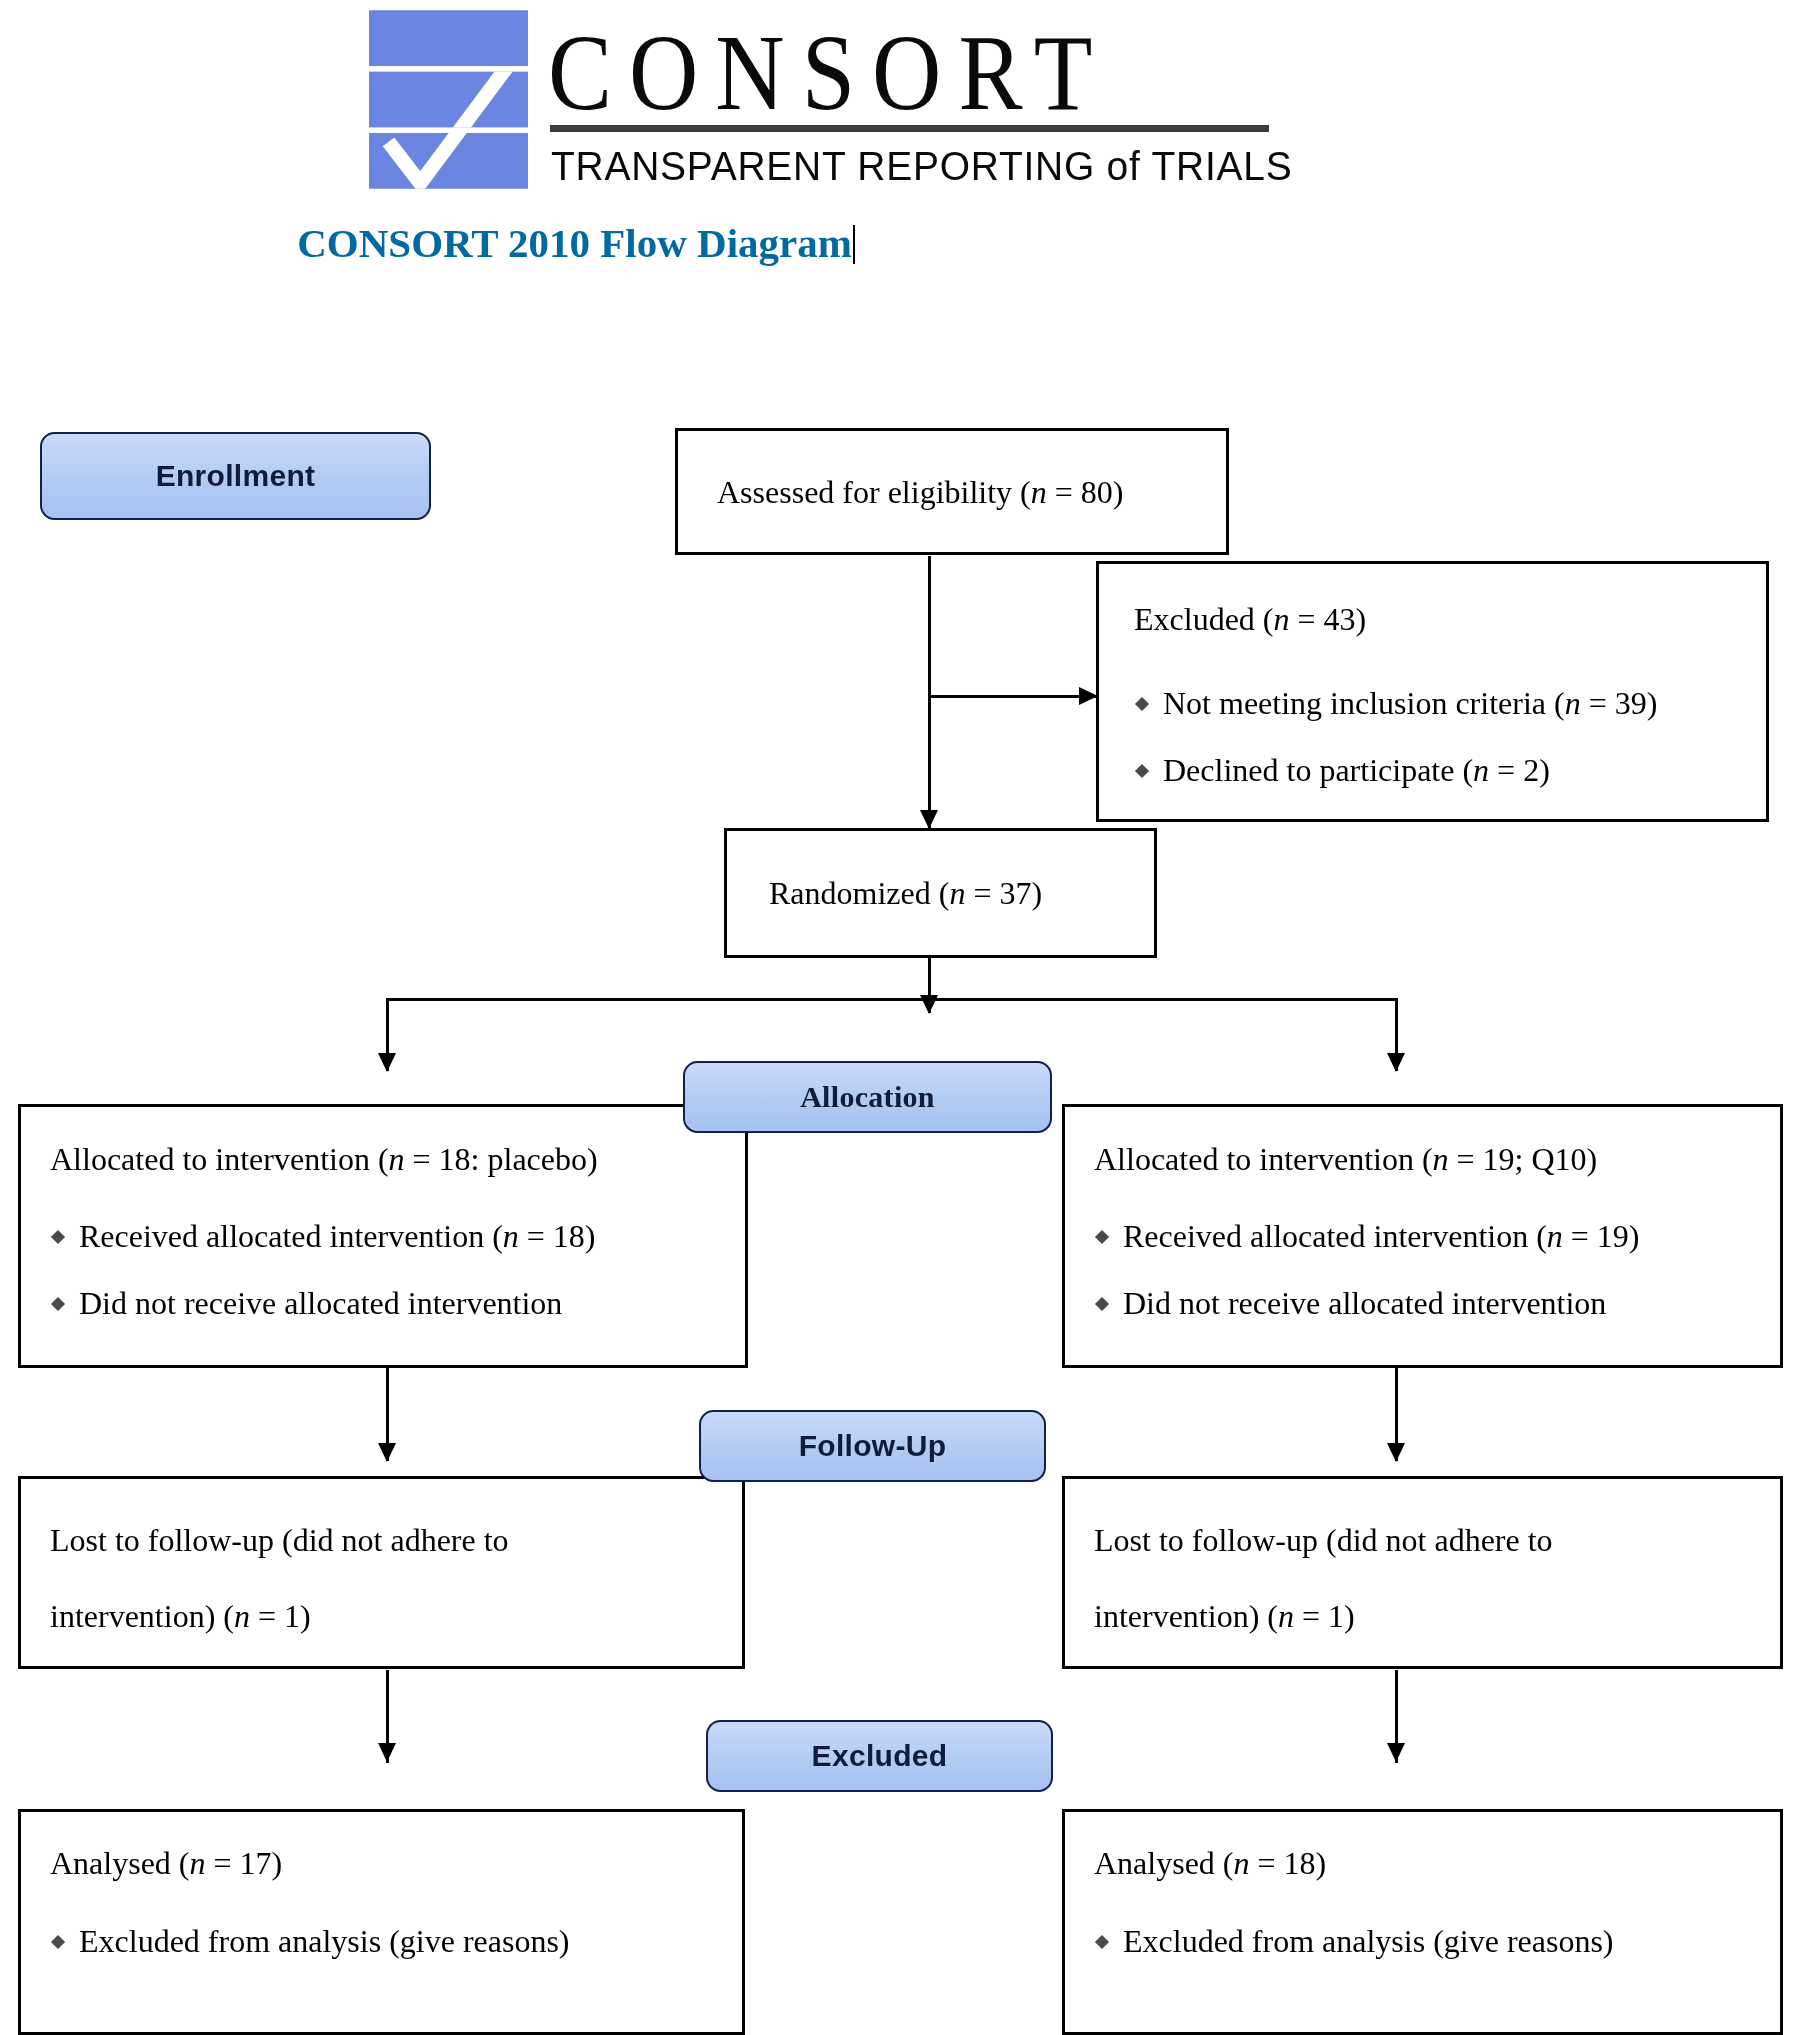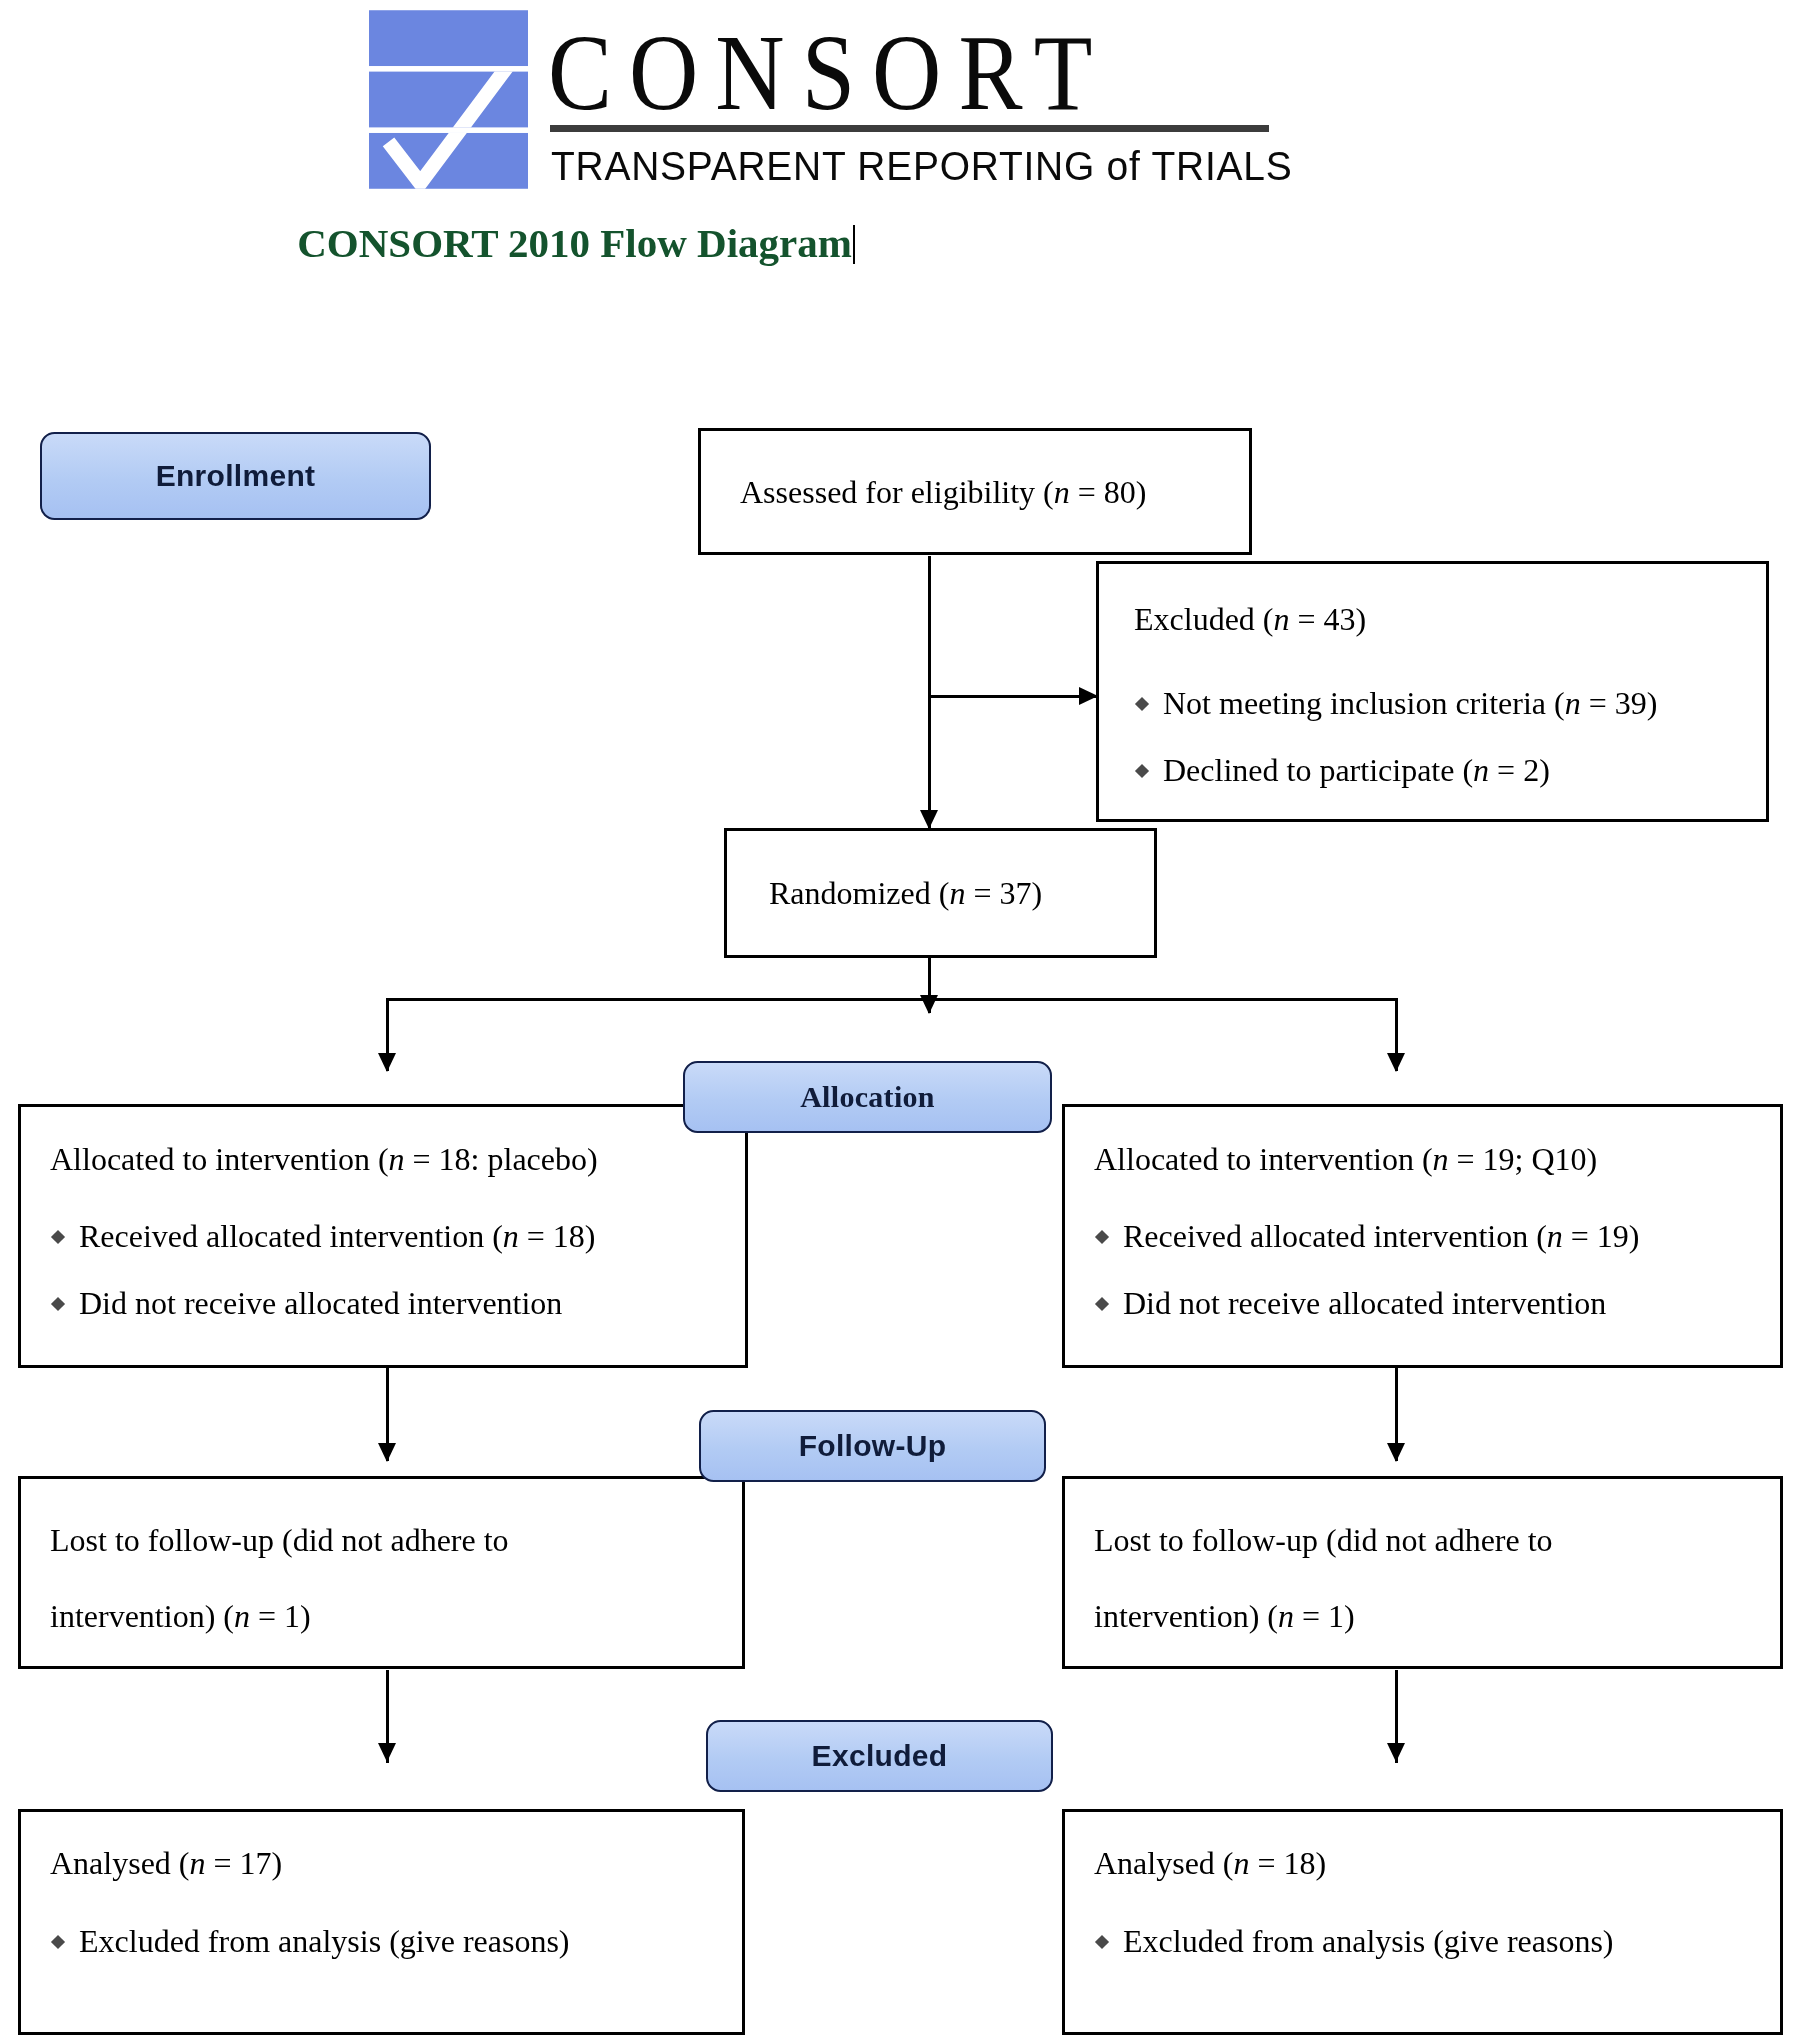--- a/index.html
+++ b/index.html
@@ -74,21 +74,21 @@
   }
   #doc-title {
     position: absolute;
     left: 0; top: 218px;
     width: 1152px;
     text-align: center;
     font-family: "Liberation Serif", "DejaVu Serif", serif;
     font-weight: bold;
     font-size: 41px;
     line-height: 50px;
-    color: #14532d;
+    color: #0369a1;
     white-space: nowrap;
   }
   #title-caret {
     display: inline-block;
     width: 1.7px;
     height: 39px;
     background: #000;
     vertical-align: -6.7px;
     margin-left: 1.1px;
   }
@@ -203,21 +203,21 @@
       <span>CONSORT 2010 Flow Diagram</span><span id="title-caret"></span>
     </div>
   </div>
 
   <div id="diagram">
 
     <div class="stage-badge" style="left:40px; top:432px; width:391px; height:88px;">
       <span>Enrollment</span>
     </div>
 
-    <div class="flow-box" style="left:698px; top:428px; width:554px; height:127px;">
+    <div class="flow-box" style="left:675px; top:428px; width:554px; height:127px;">
       <div class="line" style="position:absolute; left:39px; top:50%; transform:translateY(-50%);"><span>Assessed for eligibility (</span><em class="n">n</em><span> = 80)</span></div>
     </div>
 
     <div class="vline" style="left:928px; top:556px; height:272px;"></div>
     <div class="arrow-down" style="left:920px; top:810px;"></div>
 
     <div class="hline" style="left:928px; top:695px; width:168px;"></div>
     <div class="arrow-right" style="left:1079px; top:687px;"></div>
 
     <div class="flow-box" style="left:1096px; top:561px; width:673px; height:261px;">

